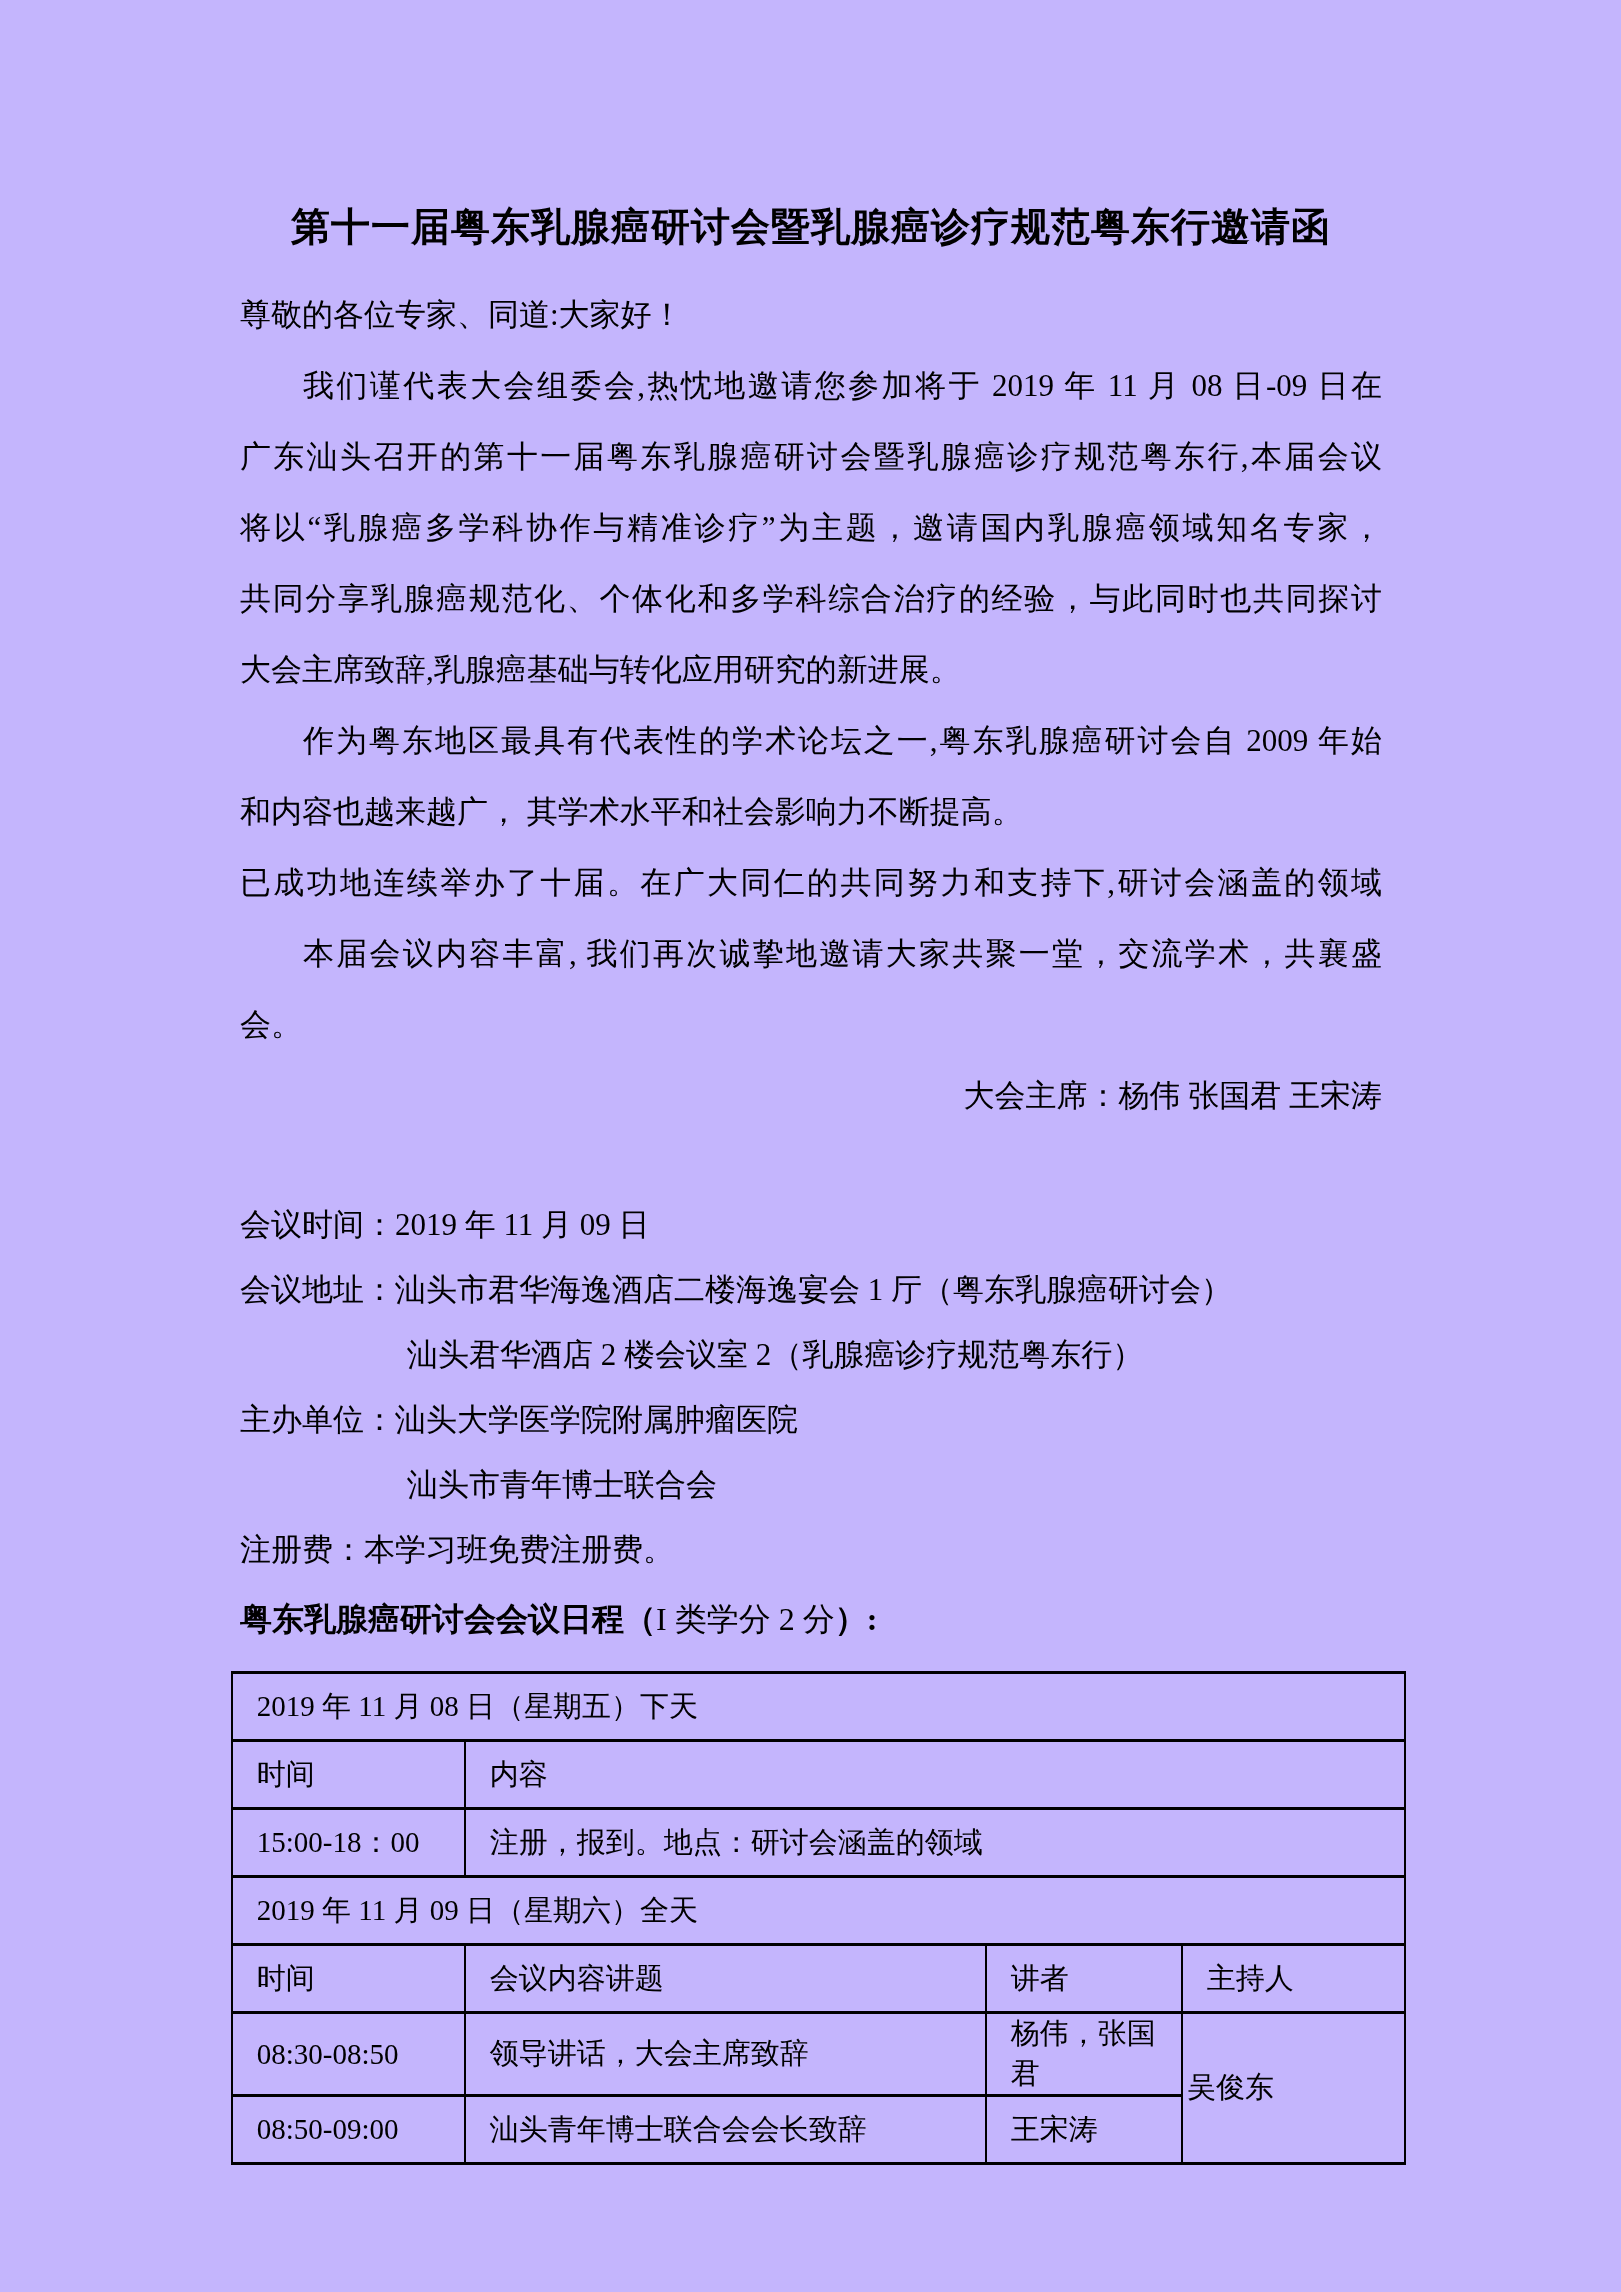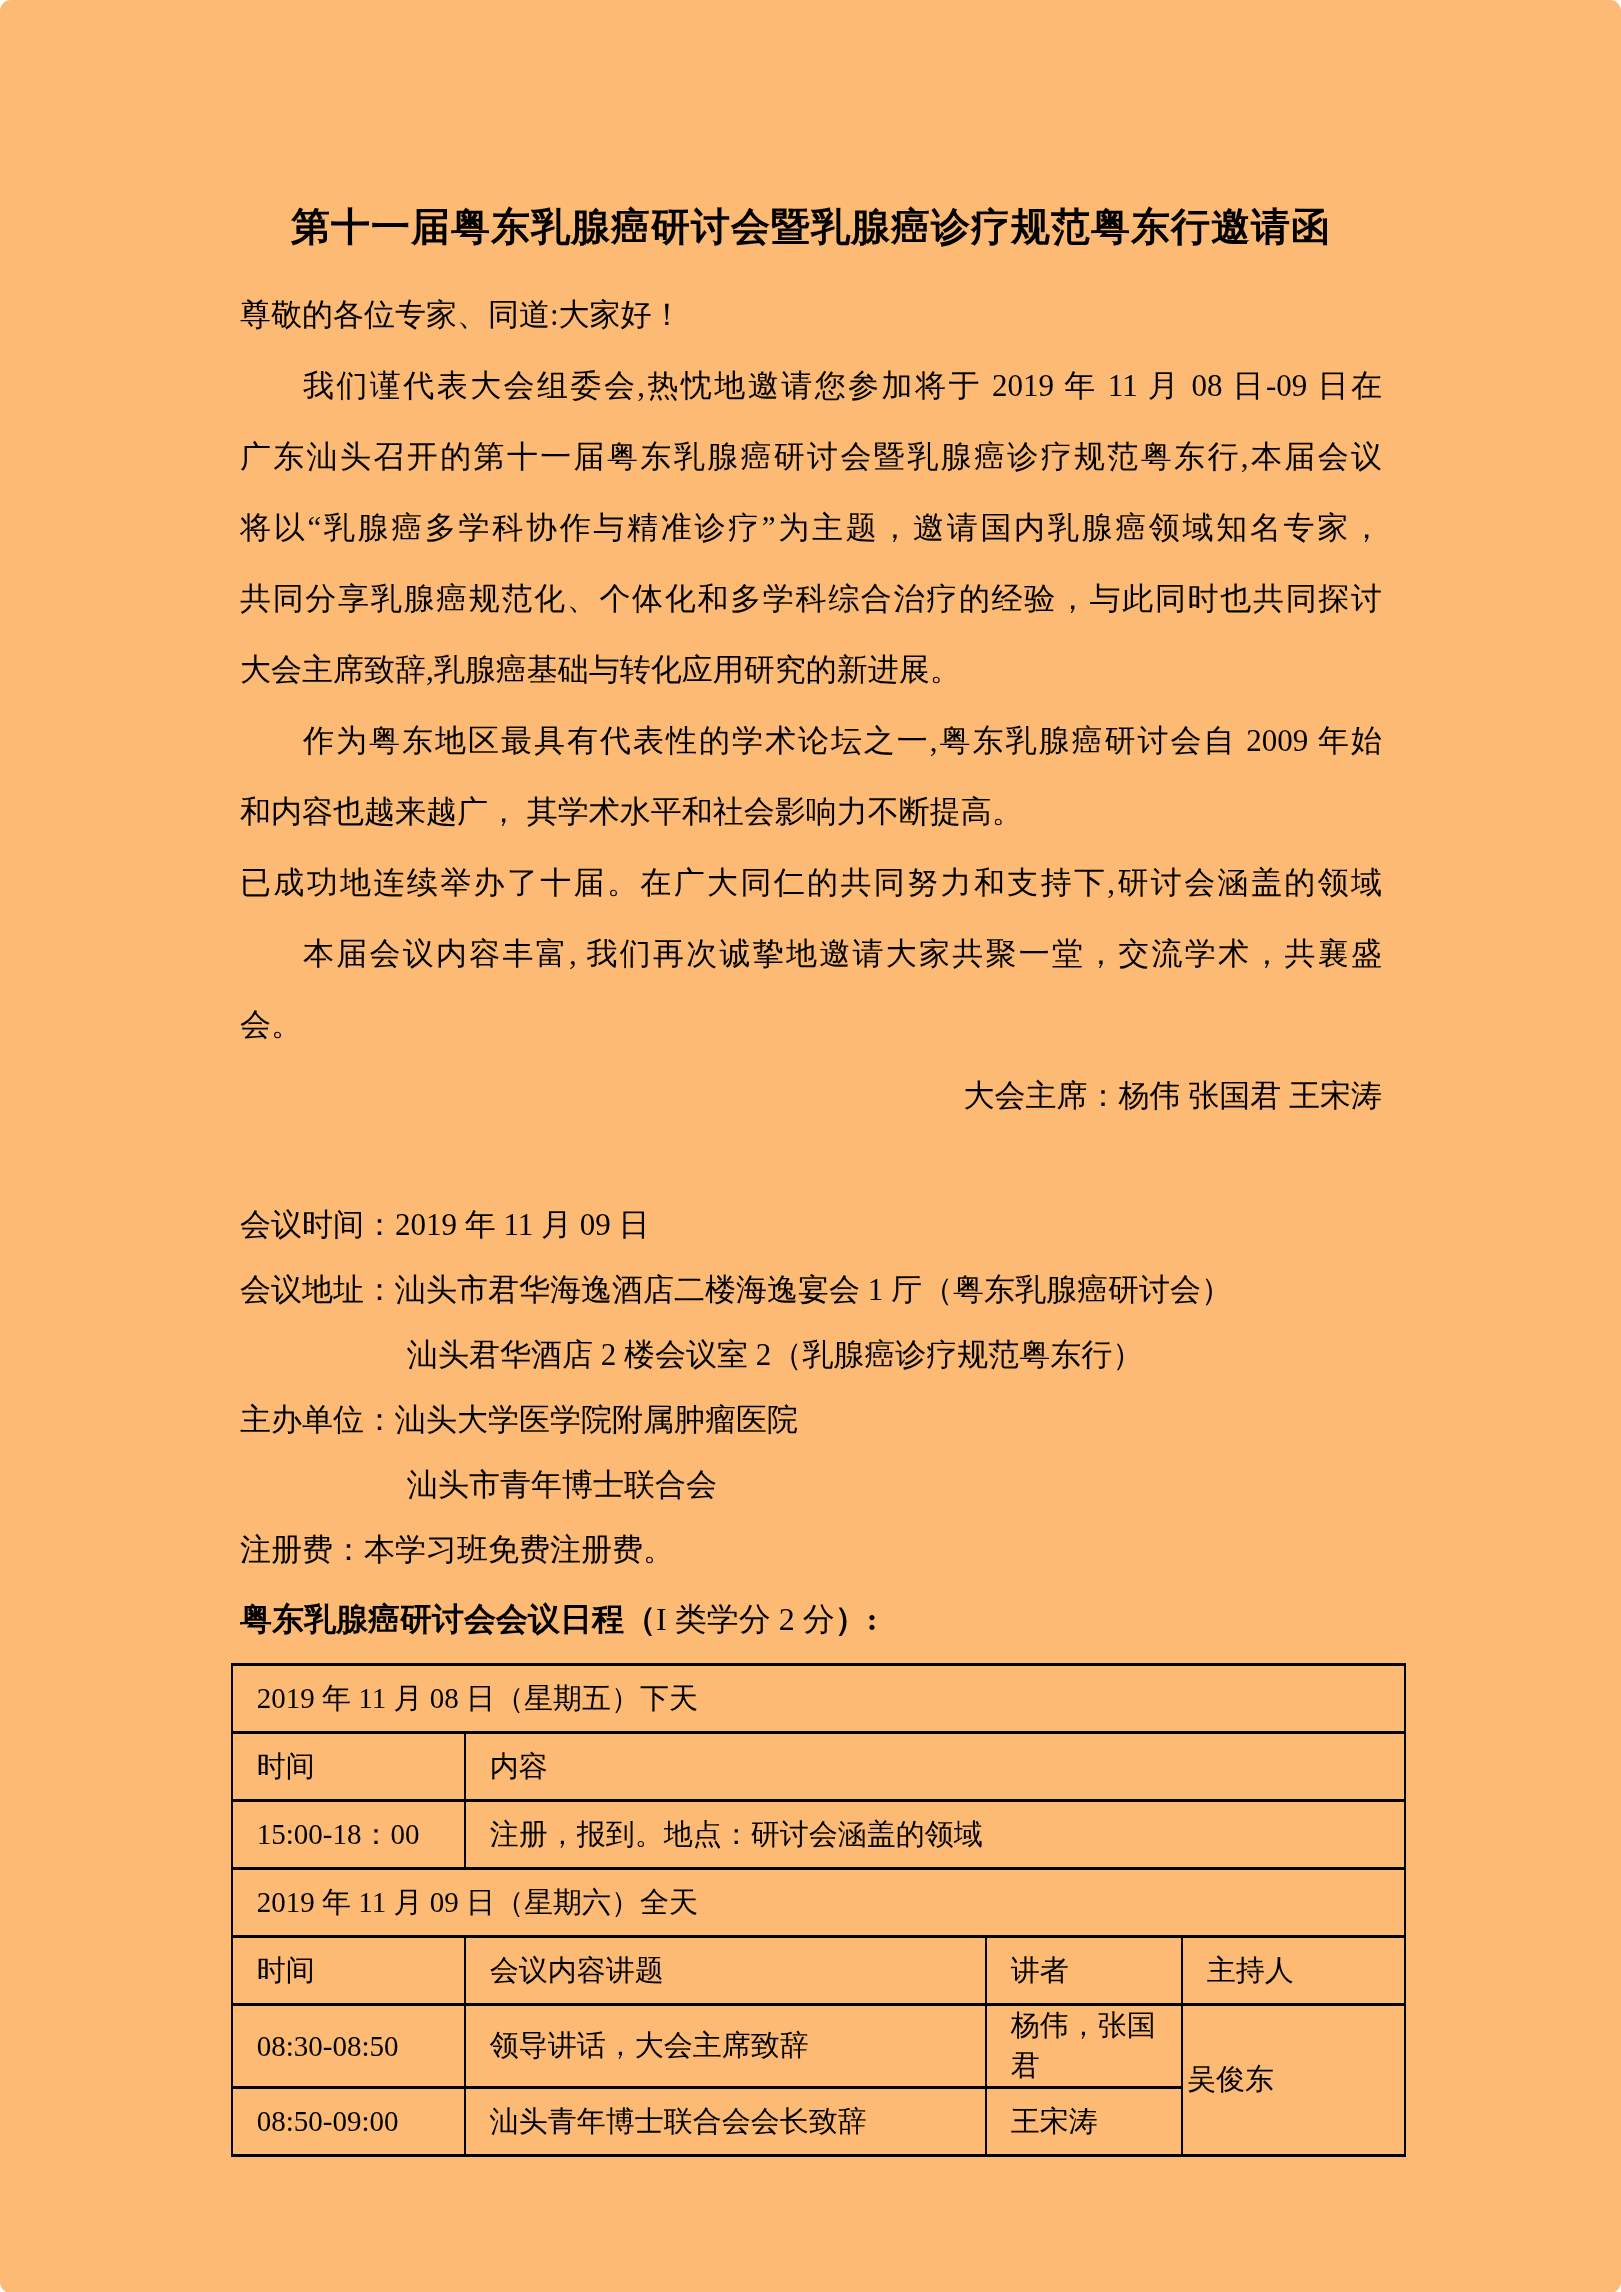--- a/index.html
+++ b/index.html
@@ -6,26 +6,25 @@
     margin: 0;
     padding: 0;
     background: #ffffff;
   }
   .page {
     position: relative;
     width: 1621px;
     height: 2293px;
     box-sizing: border-box;
     padding: 196px 239px 0 240px;
-    background: #fdba74;
+    background: #c4b5fd;
     color: #000000;
     font-family: "Liberation Serif", "DejaVu Serif", serif;
     font-size: 31px;
     overflow: hidden;
-    border-radius: 11px;
   }
   .title {
     text-align: center;
     font-weight: bold;
     font-size: 39px;
     line-height: 61px;
     margin: 0 0 21.6px 0;
     letter-spacing: 1px;
   }
   .bline {
@@ -49,21 +48,21 @@
     min-height: 65px;
     font-size: 32px;
     margin-top: 5.9px;
   }
   .sched-heading .b { font-weight: bold; }
   table.schedule {
     border-collapse: collapse;
     table-layout: fixed;
     width: 1174px;
     margin-left: -8.8px;
-    margin-top: 11px;
+    margin-top: 19px;
   }
   table.schedule td {
     border: 2px solid #000000;
     border-top-width: 3.9px;
     border-bottom-width: 3.9px;
     font-size: 29px;
     padding: 0 5.9px 0 23.5px;
     height: 65px;
     vertical-align: middle;
     overflow: hidden;

